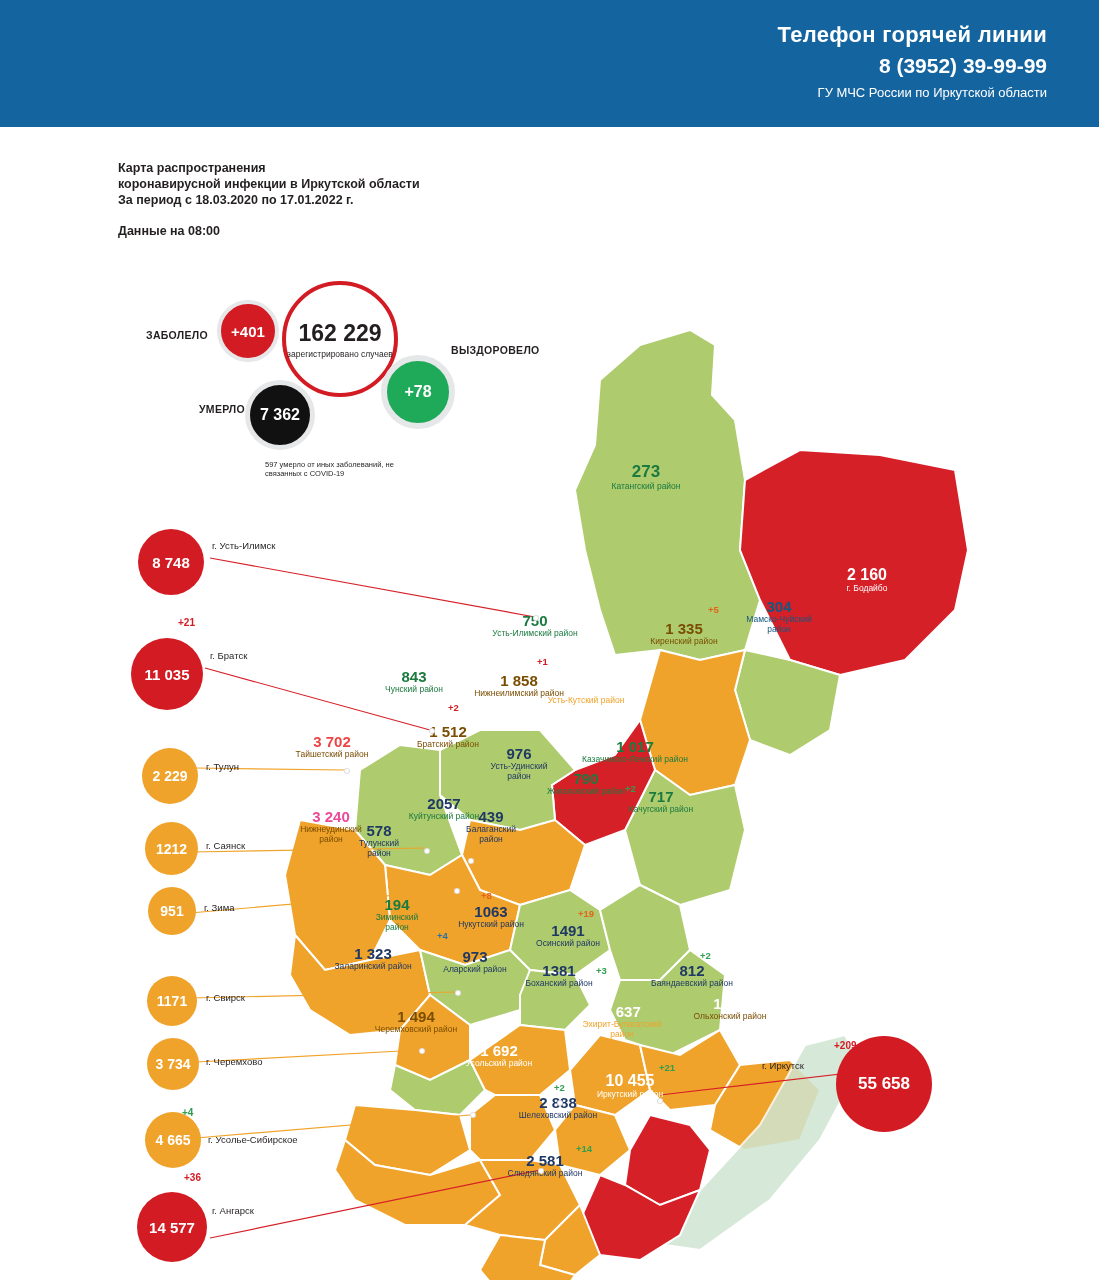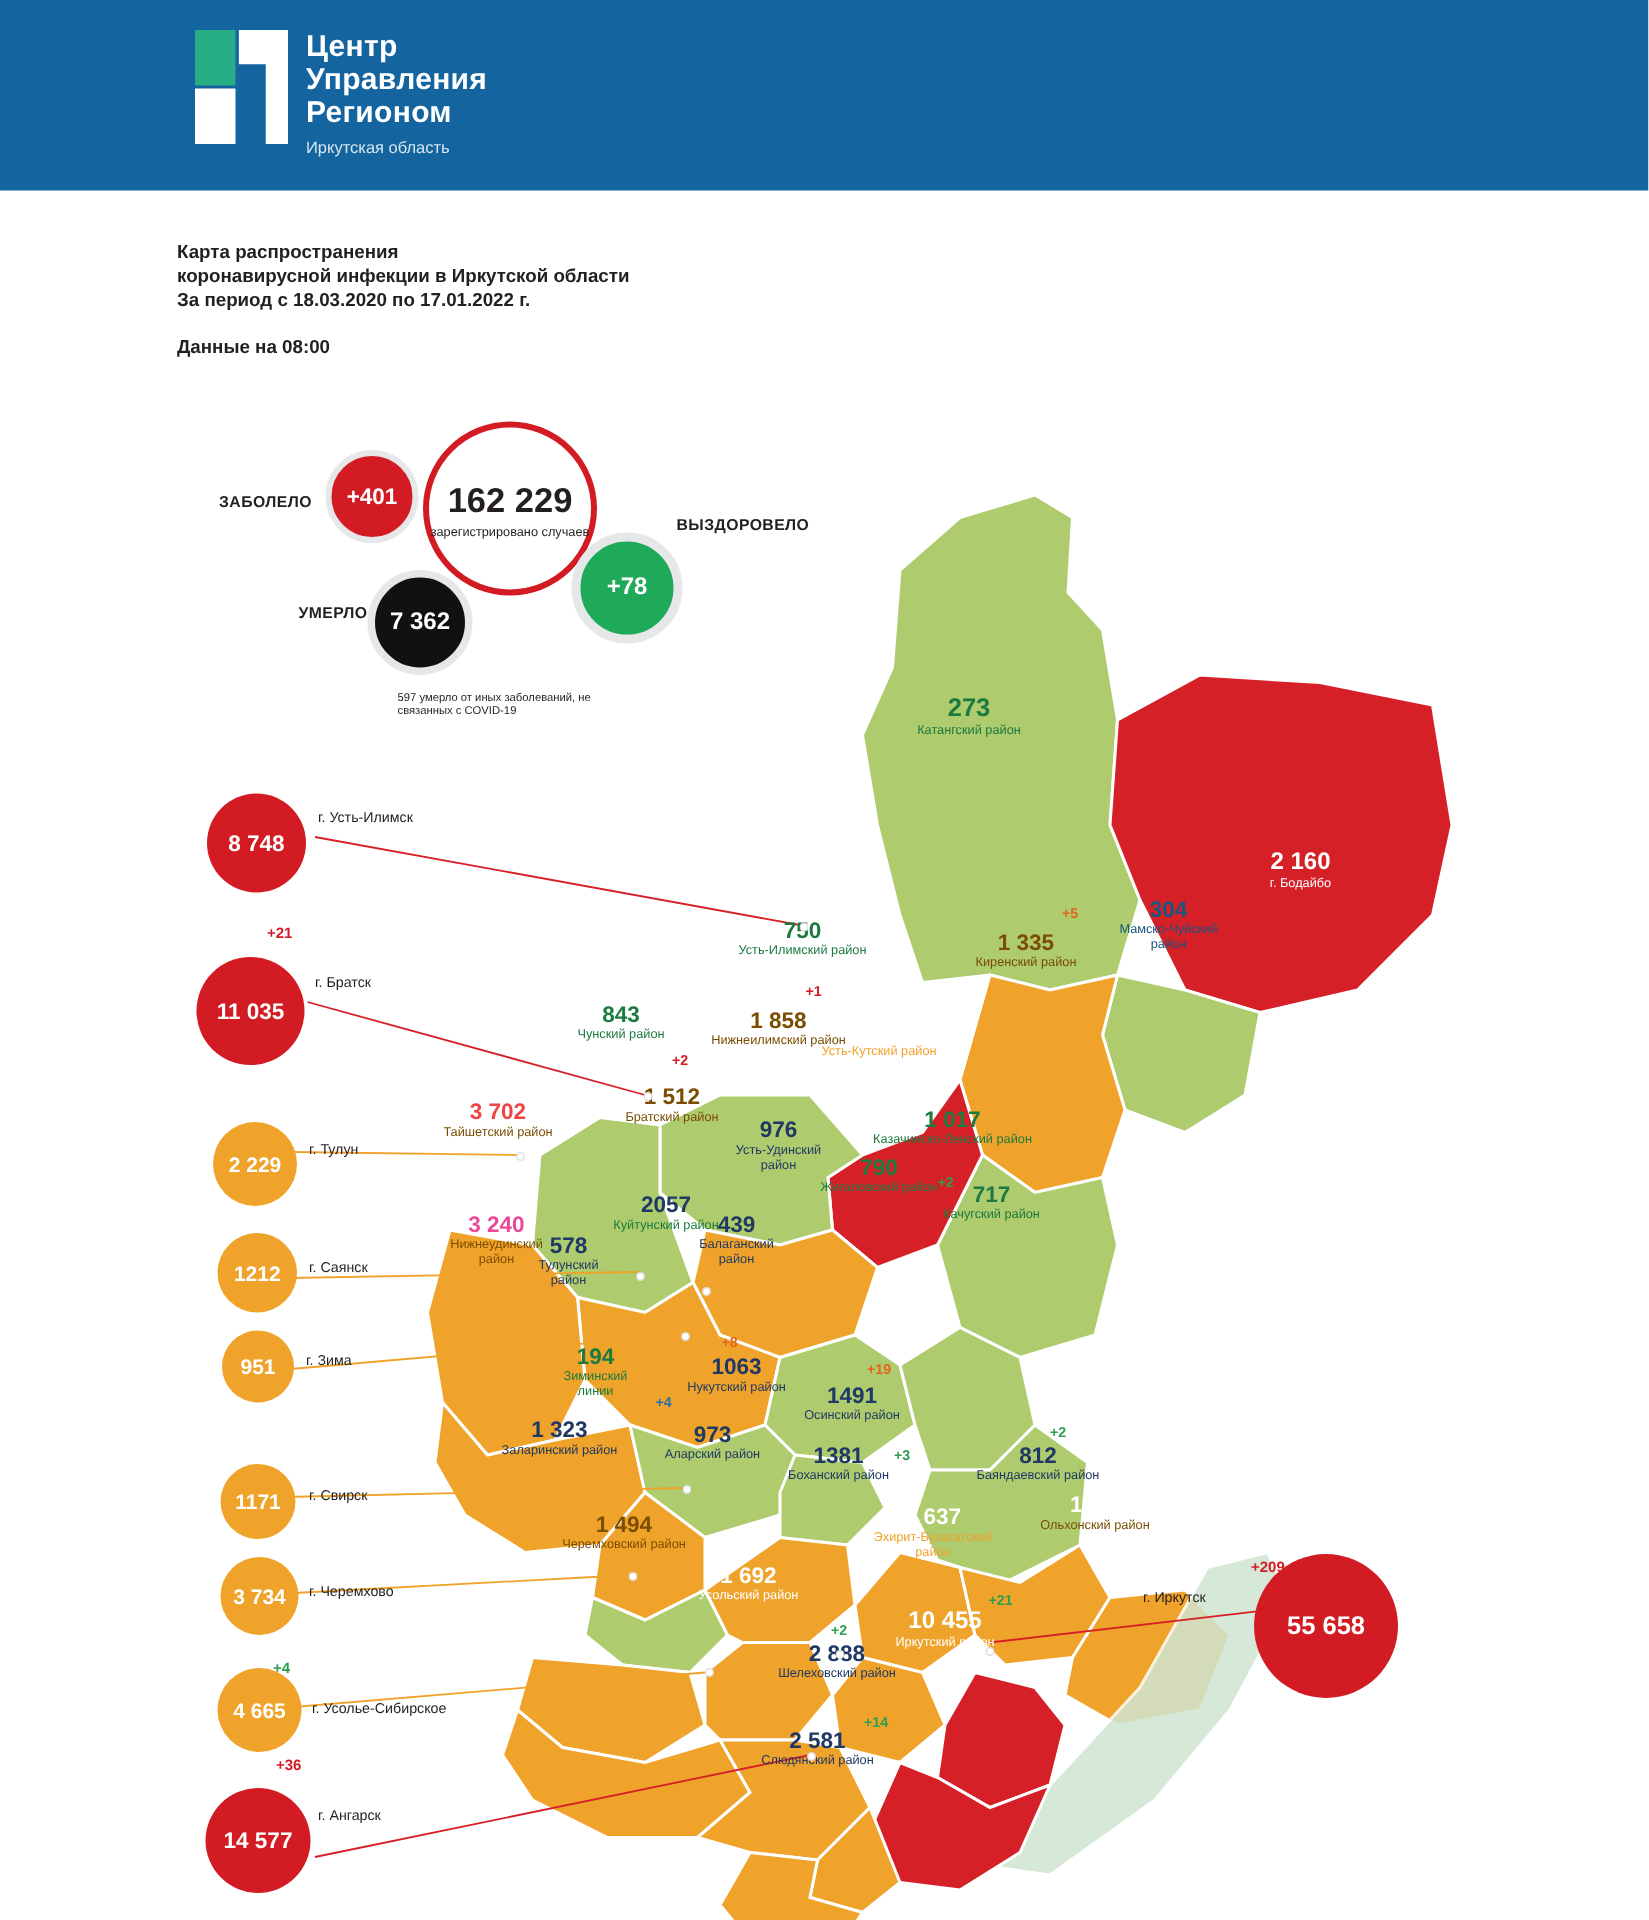--- a/index.html
+++ b/index.html
@@ -125,32 +125,24 @@
   .delta-r { color:#d31b23; font-size:9.5px; font-weight:bold; }
   .delta-o { color:#e2651c; font-size:9.5px; font-weight:bold; }
   .delta-g { color:#2e9e4f; font-size:9.5px; font-weight:bold; }
   .dot { position:absolute; width:6px; height:6px; border-radius:50%; background:#ffffff;
          border:1px solid rgba(0,0,0,.12); }
 </style>
 </head>
 <body>
 
 <div class="header">
-  <div class="logo-wrap">
-    <div class="logo-mark">
-      <div class="sq1"></div>
-        <div class="sq2"></div>
-        <div class="sq3"></div>
-    </div>
-    <div class="logo-text">
-      <div class="l1">Центр</div>
-      <div class="l2">Управления</div>
-      <div class="l3">Регионом</div>
-      <div class="sub">Иркутская область</div>
-    </div>
+  <div class="hotline">
+    <div class="h1">Телефон горячей линии</div>
+    <div class="h2">8 (3952) 39-99-99</div>
+    <div class="h3">ГУ МЧС России по Иркутской области</div>
   </div>
 </div>
 
 <div class="title-block">
   <div class="t">Карта распространения</div>
   <div class="t">коронавирусной инфекции в Иркутской области</div>
   <div class="t">За период с 18.03.2020 по 17.01.2022 г.</div>
   <div class="time">Данные на 08:00</div>
 </div>
 
@@ -415,21 +407,21 @@
     <div class="n dark-t">Балаганский район</div>
   </div>
 
   <div class="dl" style="left:348px; top:822px; width:62px;">
     <div class="v dark-t" style="font-size:15px;">578</div>
     <div class="n dark-t">Тулунский район</div>
   </div>
 
   <div class="dl" style="left:363px; top:896px; width:68px;">
     <div class="v green-t" style="font-size:15px;">194</div>
-    <div class="n green-t">Зиминский линии</div>
+    <div class="n green-t">Зиминский район</div>
   </div>
 
   <div class="delta-o" style="position:absolute; left:481px; top:890px;">+8</div>
   <div class="dl" style="left:456px; top:903px; width:70px;">
     <div class="v dark-t" style="font-size:15px;">1063</div>
     <div class="n dark-t">Нукутский район</div>
   </div>
 
   <div class="delta-o" style="position:absolute; left:578px; top:908px;">+19</div>
   <div class="dl" style="left:532px; top:922px; width:72px;">

